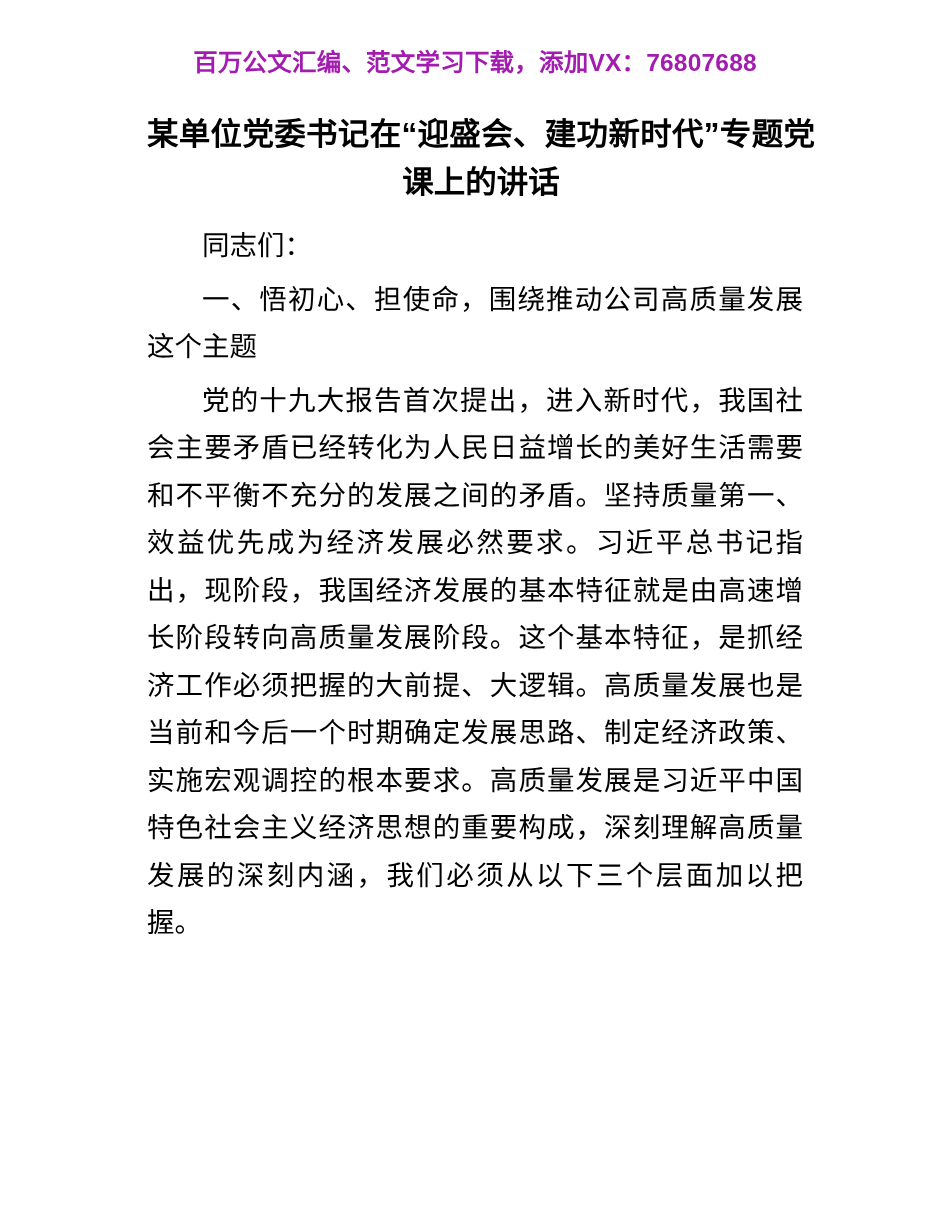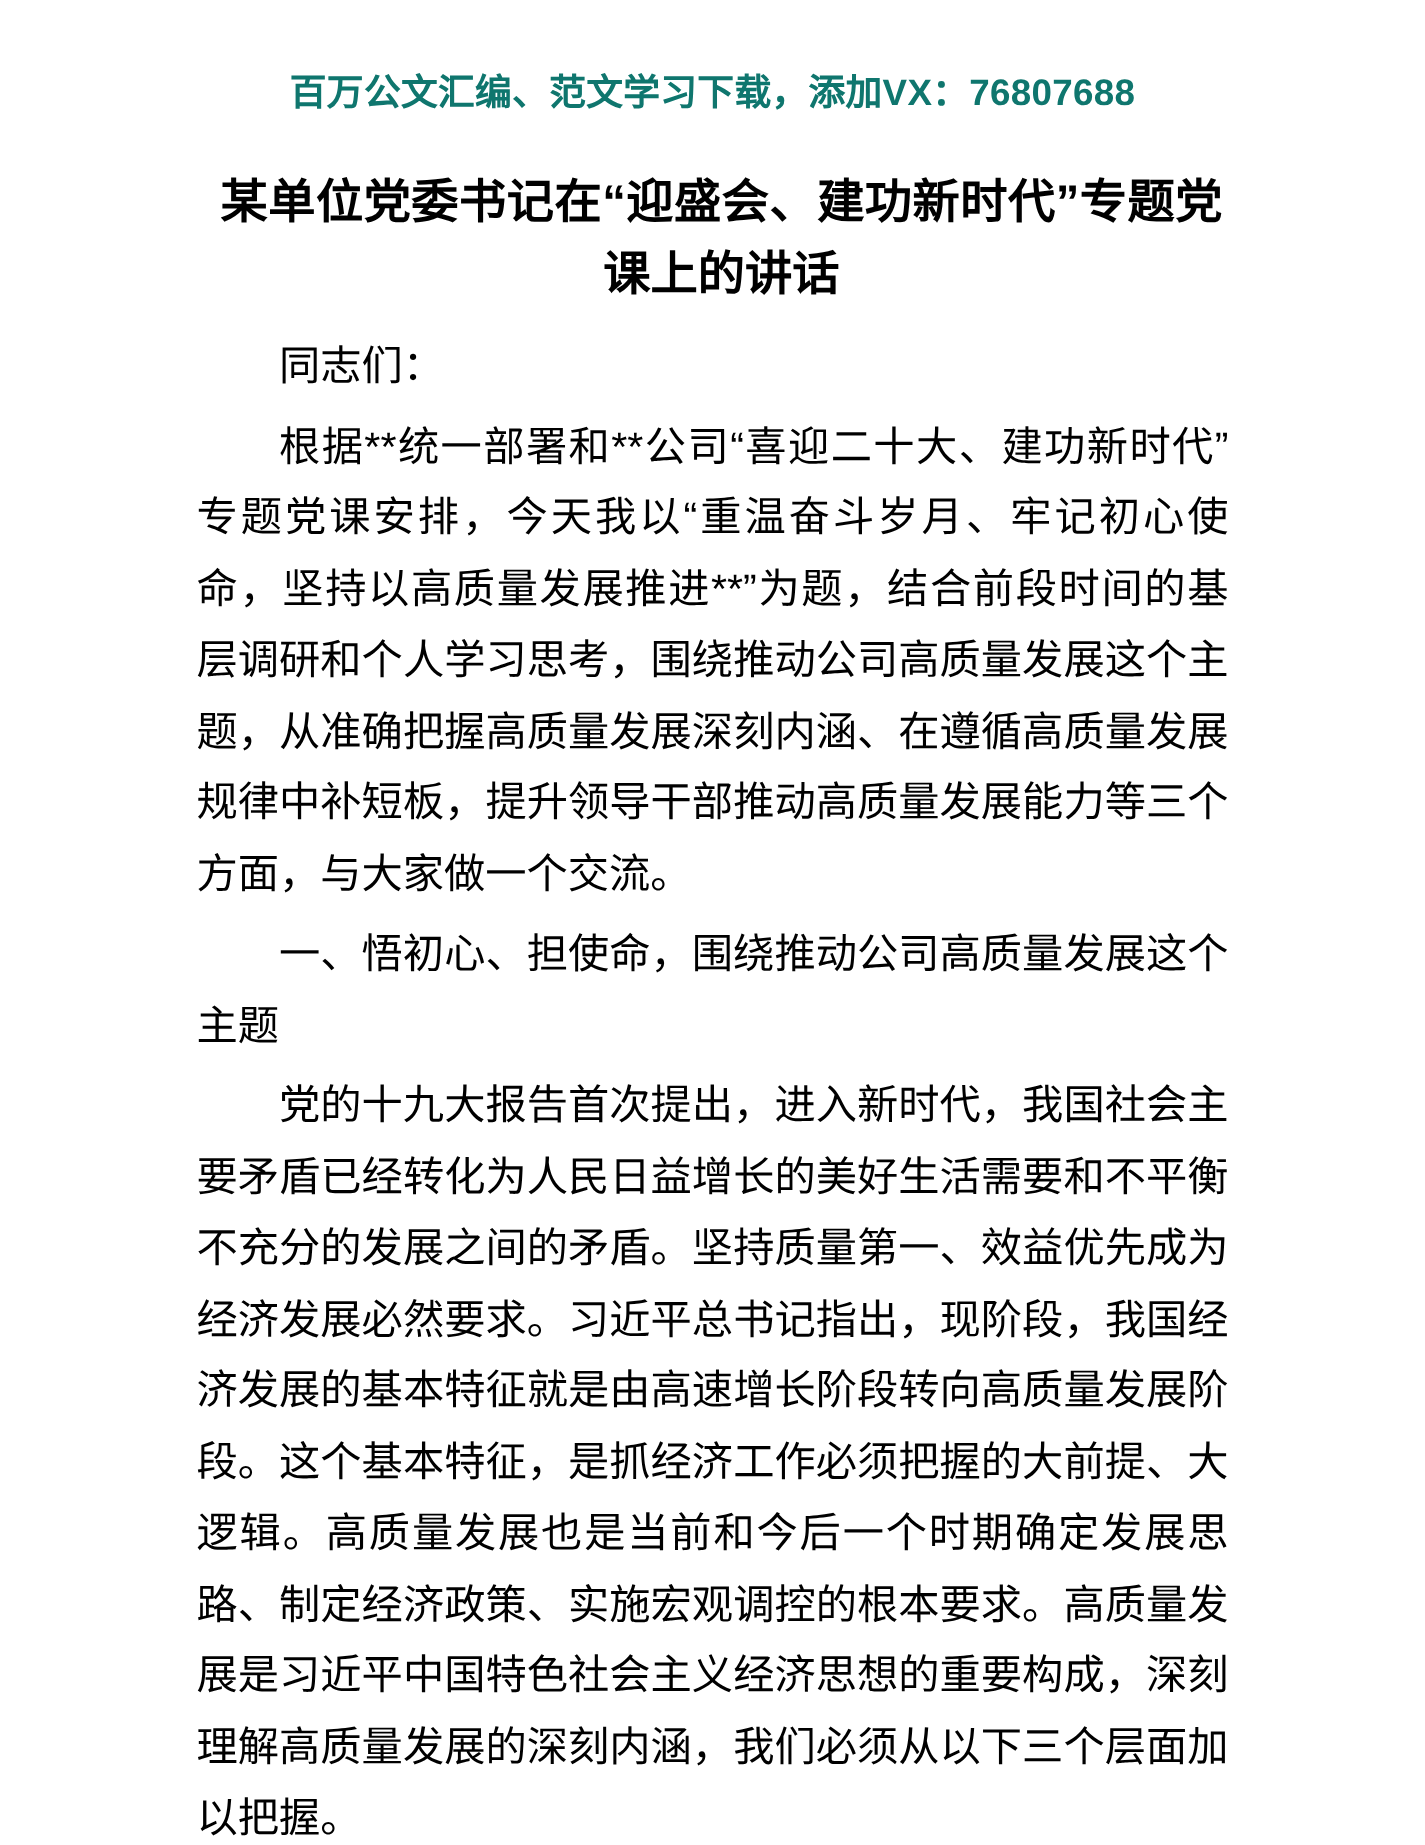--- a/index.html
+++ b/index.html
@@ -52,21 +52,21 @@
     letter-spacing: 0px;
     margin: 0 0 14px 12px;
     padding: 0 4px;
     text-align: justify;
     text-align-last: center;
   }
 
   .para {
     font-size: 27.5px;
     line-height: 47.5px;
-    margin: 0;
+    margin: 16px;
     text-align: justify;
     text-justify: inter-ideograph;
     text-indent: 2em;
     letter-spacing: 0px;
     word-break: break-all;
   }
 
   .para + .para {
     margin-top: 0px;
   }
@@ -79,28 +79,27 @@
   .para-greeting { margin-bottom: 6px; }
   .para-intro    { margin-bottom: 6px; }
   .para-sec1     { margin-bottom: 6px; }
   .para-body1    { margin-bottom: 6px; }
 </style>
 </head>
 <body>
 
 <div id="page" style="background: rgb(255, 255, 255); color: rgb(0, 0, 0);">
 
-  <div class="promo-banner" style="color: #0f766e;">百万公文汇编、范文学习下载，添加VX：76807688</div>
+  <div class="promo-banner" style="color: #a21caf;">百万公文汇编、范文学习下载，添加VX：76807688</div>
 
   <div class="doc">
 
     <h1 class="doc-title">某单位党委书记在“迎盛会、建功新时代”专题党课上的讲话</h1>
 
     <p class="para para-greeting">同志们：</p>
 
-    <p class="para para-intro">根据**统一部署和**公司“喜迎二十大、建功新时代”专题党课安排，今天我以“重温奋斗岁月、牢记初心使命，坚持以高质量发展推进**”为题，结合前段时间的基层调研和个人学习思考，围绕推动公司高质量发展这个主题，从准确把握高质量发展深刻内涵、在遵循高质量发展规律中补短板，提升领导干部推动高质量发展能力等三个方面，与大家做一个交流。</p>
 
     <p class="para heading para-sec1">一、悟初心、担使命，围绕推动公司高质量发展这个主题</p>
 
     <p class="para para-body1">党的十九大报告首次提出，进入新时代，我国社会主要矛盾已经转化为人民日益增长的美好生活需要和不平衡不充分的发展之间的矛盾。坚持质量第一、效益优先成为经济发展必然要求。习近平总书记指出，现阶段，我国经济发展的基本特征就是由高速增长阶段转向高质量发展阶段。这个基本特征，是抓经济工作必须把握的大前提、大逻辑。高质量发展也是当前和今后一个时期确定发展思路、制定经济政策、实施宏观调控的根本要求。高质量发展是习近平中国特色社会主义经济思想的重要构成，深刻理解高质量发展的深刻内涵，我们必须从以下三个层面加以把握。</p>
 
   </div>
 </div>
 
 </body></html>

